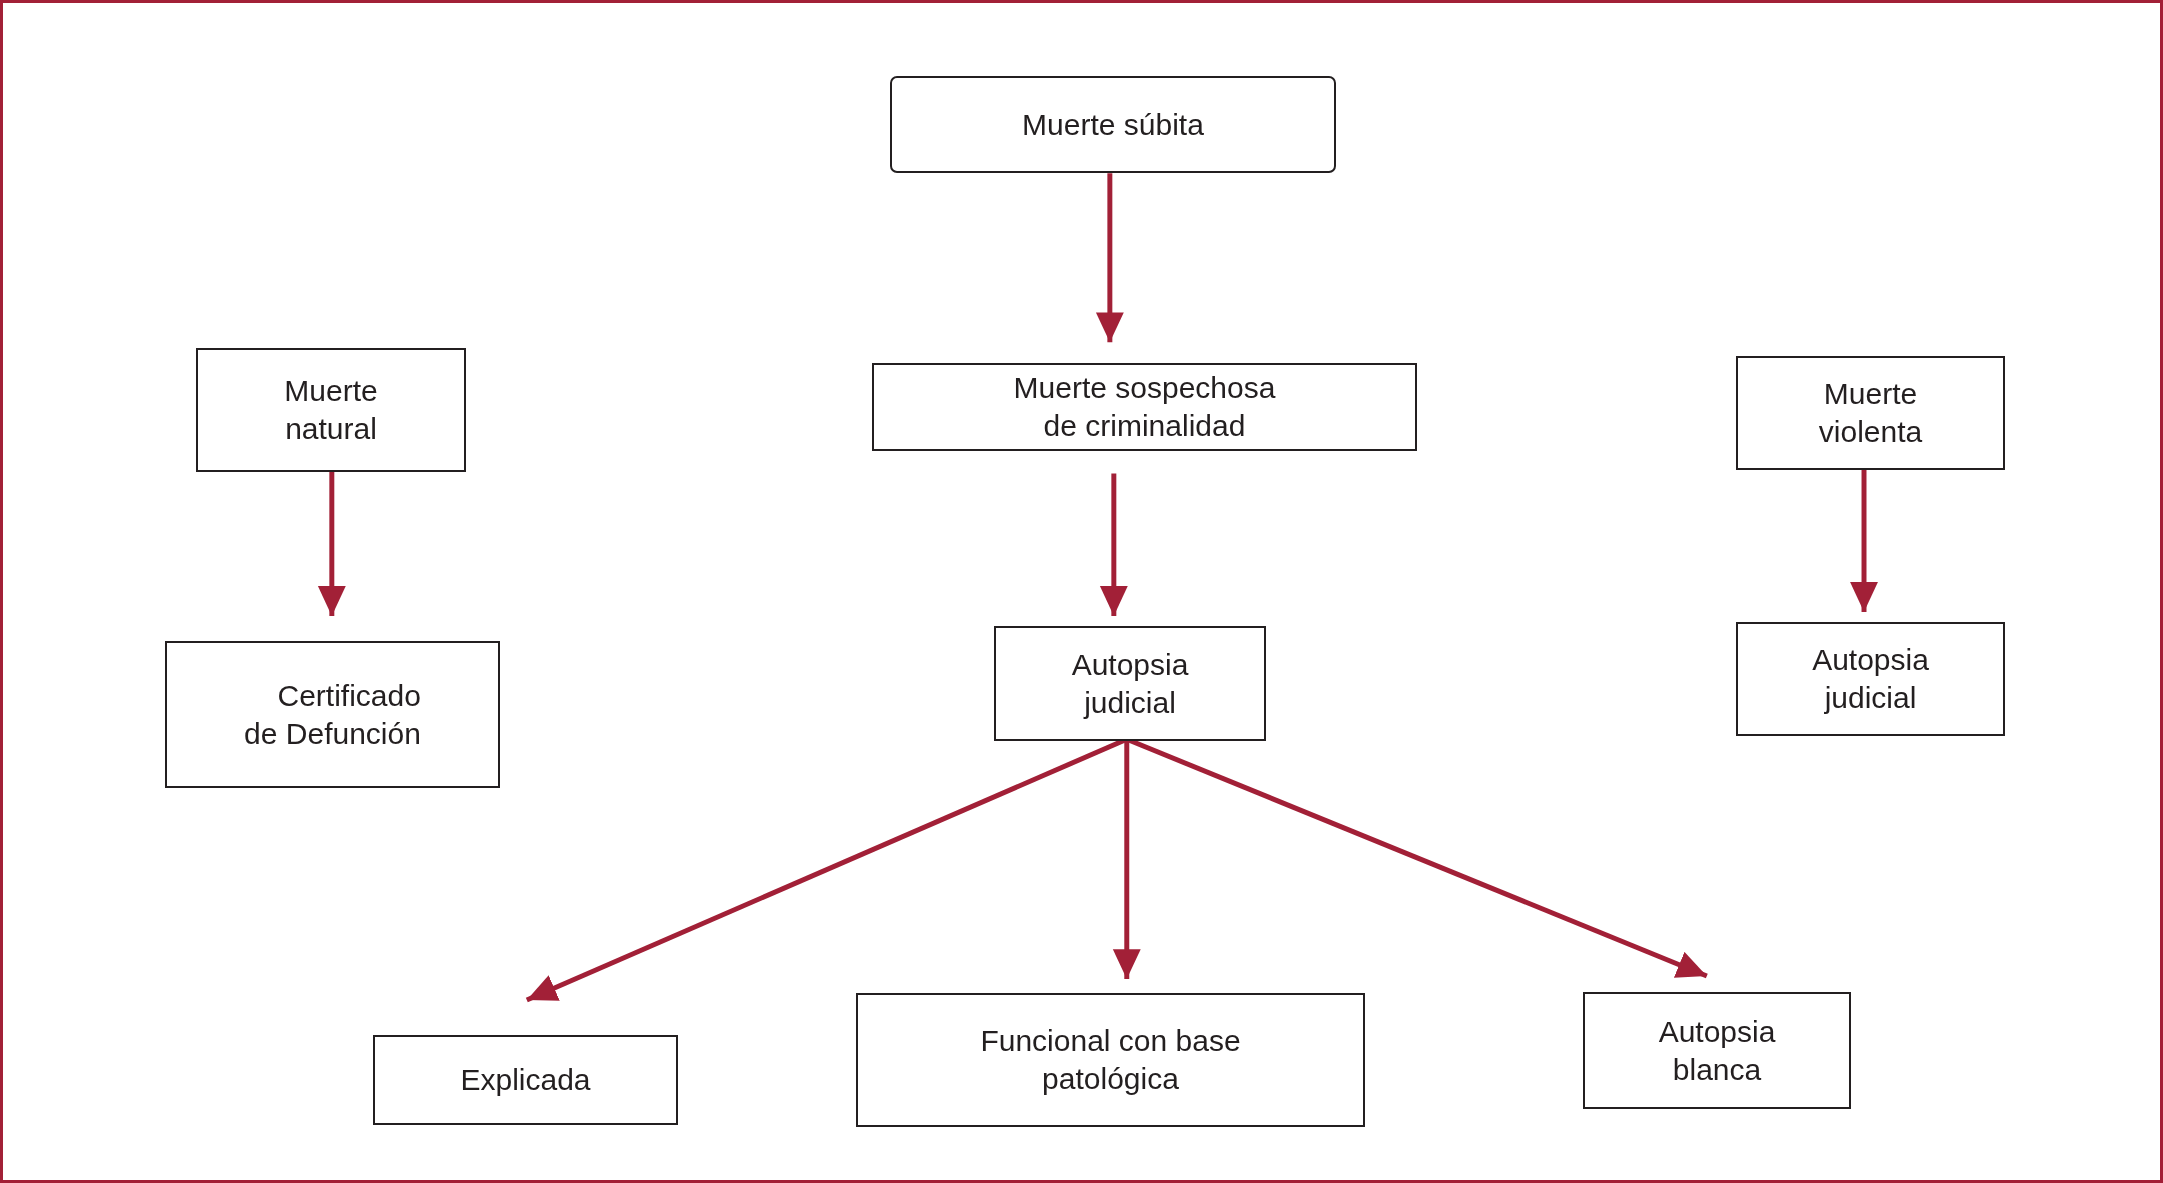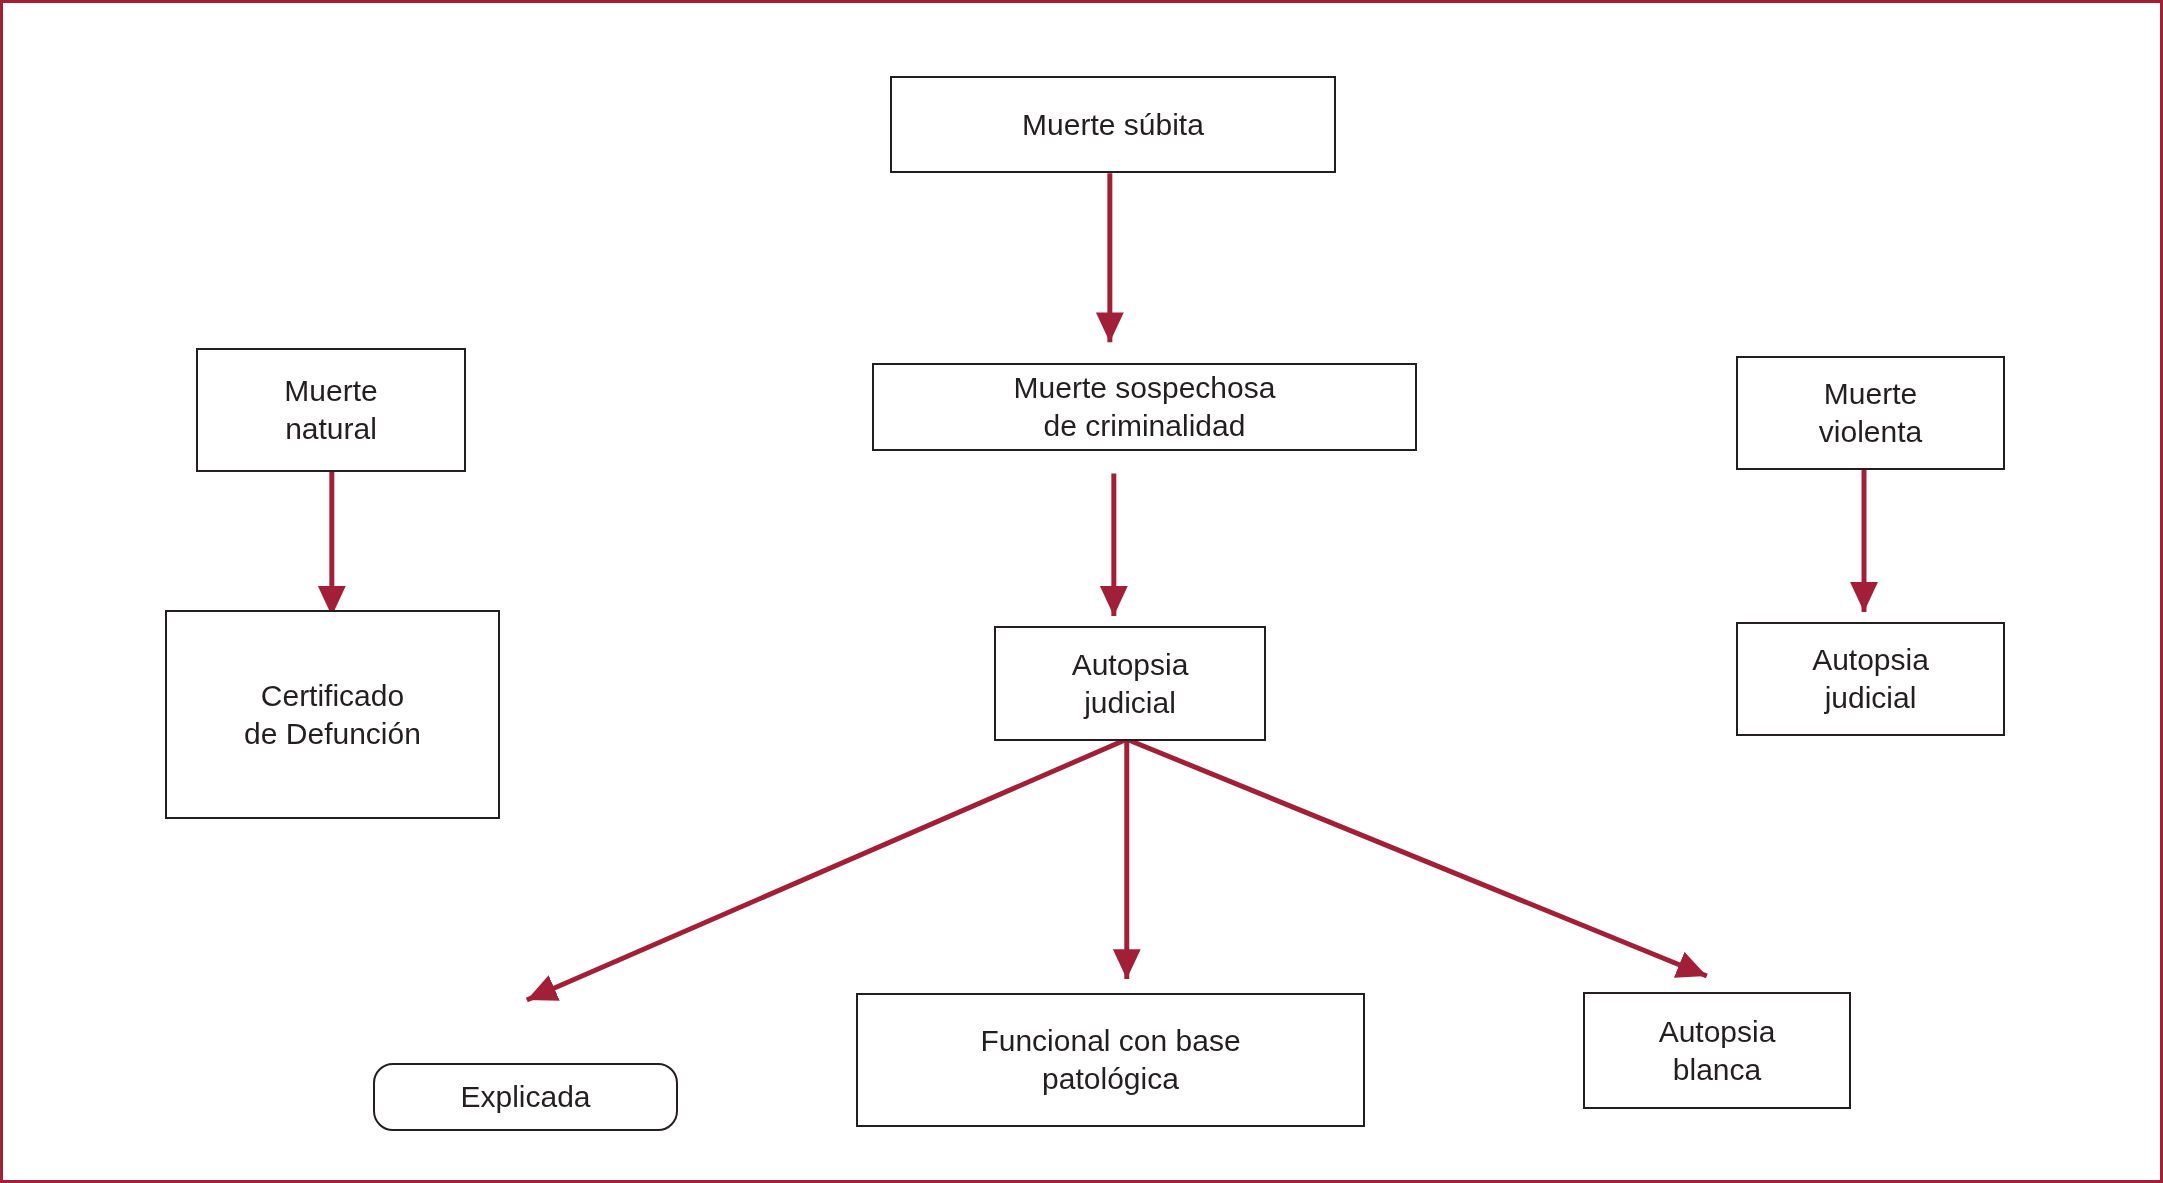--- a/index.html
+++ b/index.html
@@ -40,28 +40,28 @@
     display:flex;
     align-items:center;
     justify-content:center;
     text-align:center;
     color:var(--ink);
     font-size:30px;
     line-height:38px;
     white-space:pre-line;
   }
   
-  .n-muerte-subita            {left:887px;  top:73px;   width:446px; height:97px;}
+  .n-muerte-subita            {left:887px;  top:73px;   width:446px; height:97px;border-radius:7px;}
   .n-muerte-natural           {left:193px;  top:345px;  width:270px; height:124px;}
   .n-muerte-sospechosa        {left:842px;  top:360px;  width:545px; height:88px;margin-left:27px;}
   .n-muerte-violenta          {left:1733px; top:353px;  width:269px; height:114px;}
-  .n-certificado              {left:162px;  top:607px;  width:335px; height:209px; text-align:center;}
+  .n-certificado              {left:162px;  top:638px;  width:335px; height:147px; text-align:right;}
   .n-autopsia-judicial-centro {left:991px;  top:623px;  width:272px; height:115px;}
   .n-autopsia-judicial-derecha{left:1733px; top:619px;  width:269px; height:114px;}
-  .n-explicada                {left:370px;  top:1060px; width:305px; height:68px;border-radius:20px;}
+  .n-explicada                {left:370px;  top:1032px; width:305px; height:90px;}
   .n-funcional                {left:853px;  top:990px;  width:509px; height:134px;}
   .n-autopsia-blanca          {left:1580px; top:989px;  width:268px; height:117px;}
 </style>
 </head>
 <body>
 
 <div class="canvas">
 
   <svg class="edges-layer" viewBox="0 0 2163 1183" width="2163" height="1183" xmlns="http://www.w3.org/2000/svg">
     <defs>

